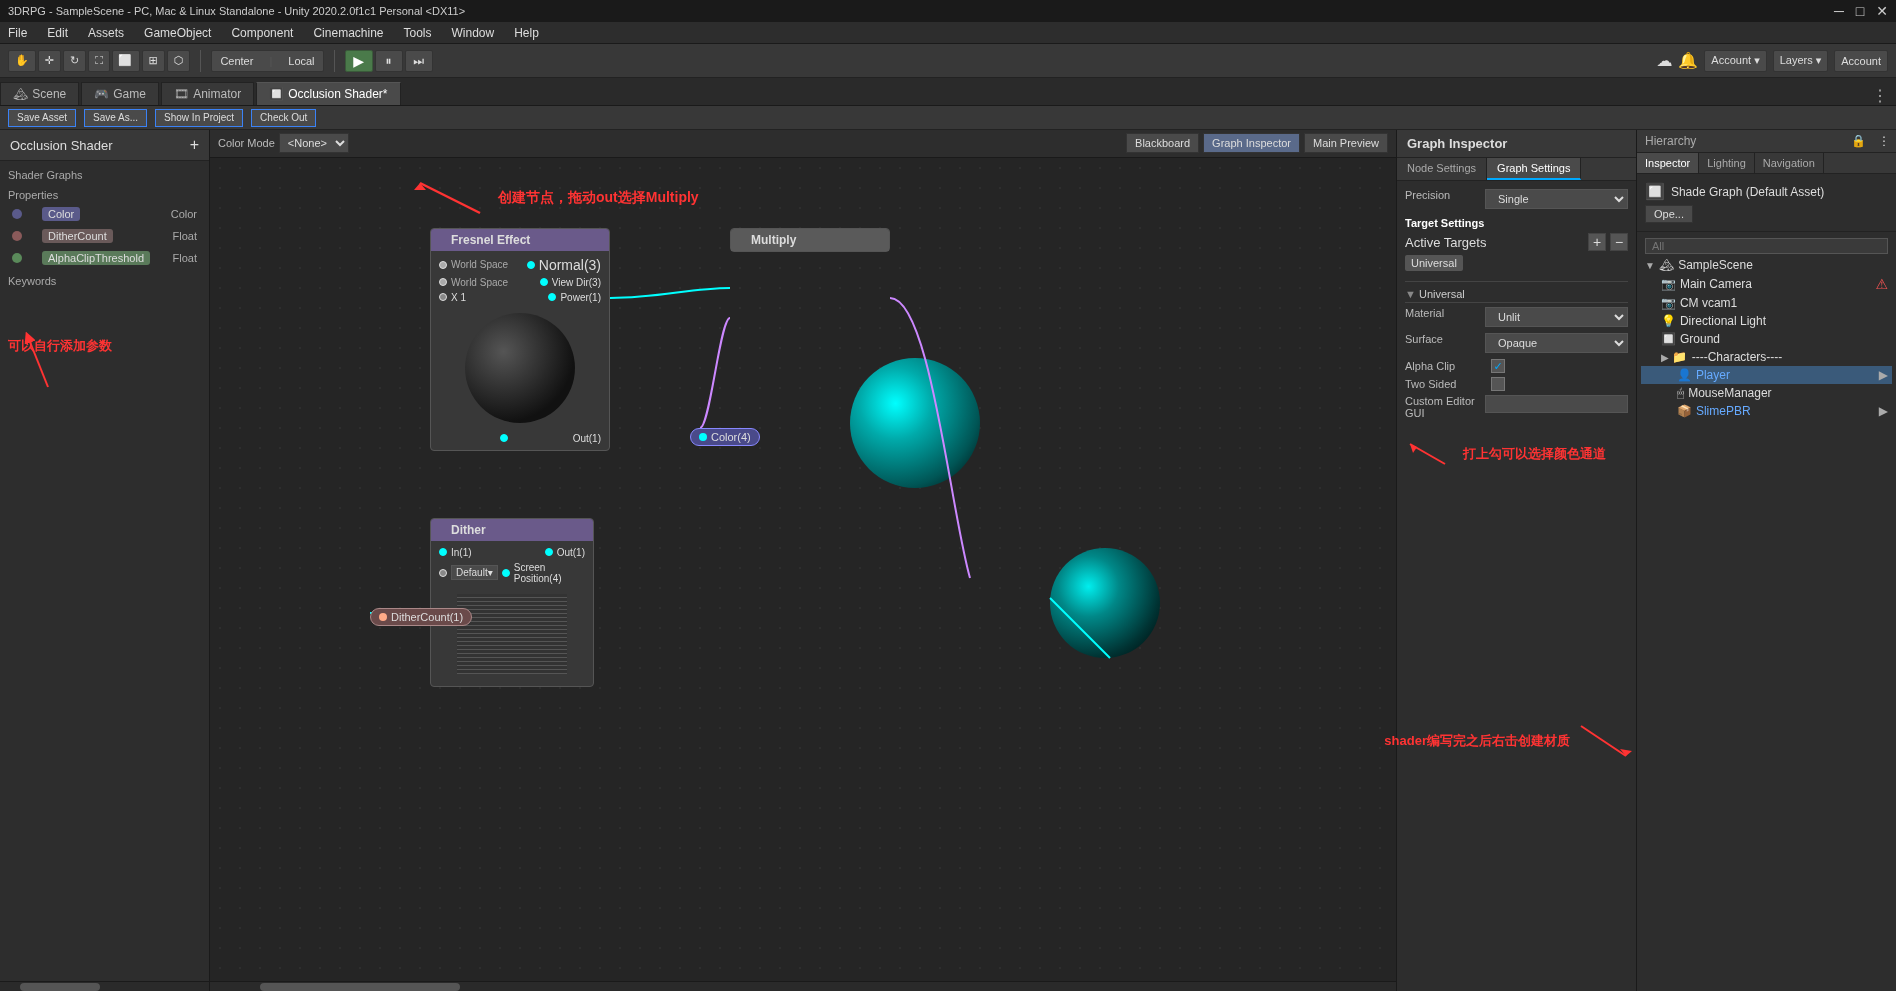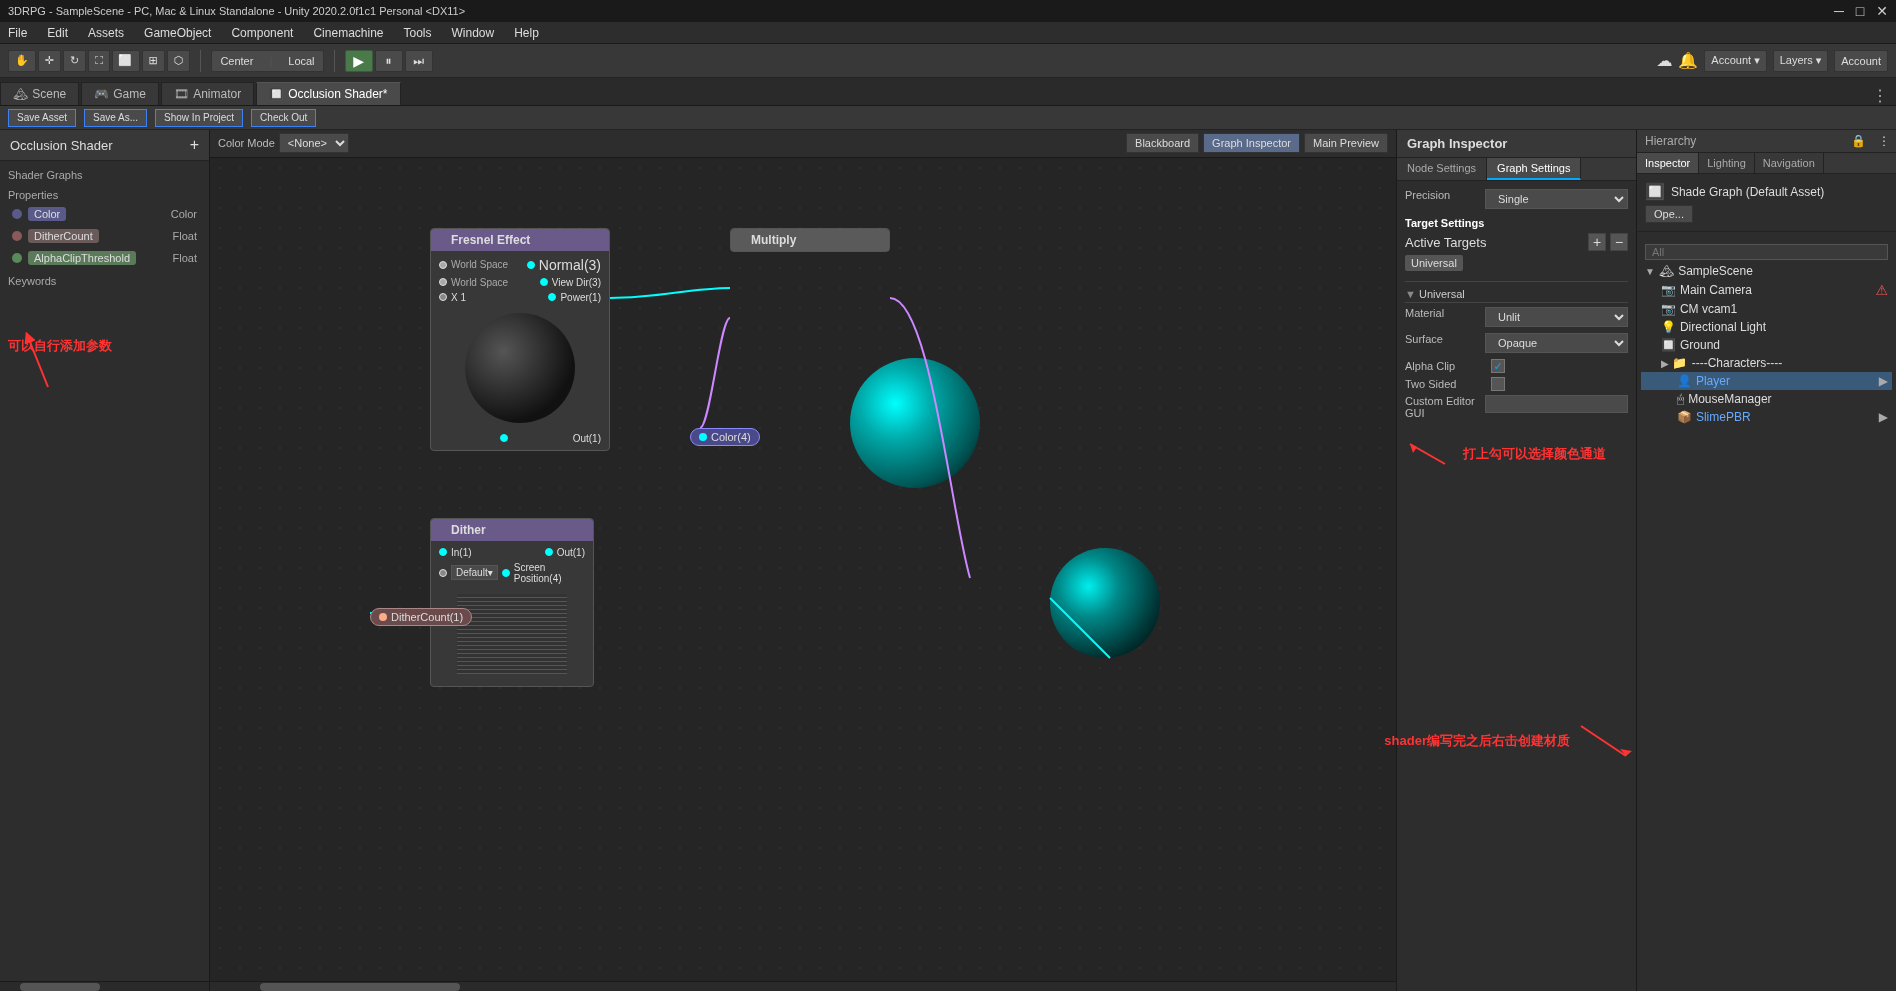--- a/index.html
+++ b/index.html
@@ -36,21 +36,21 @@
 
     
     #main { display: flex; height: calc(991px - 22px - 22px - 34px - 28px - 24px); }
 
     
     #shader-panel { width: 210px; background: #2d2d2d; border-right: 1px solid #1a1a1a; display: flex; flex-direction: column; }
     #shader-panel-title { padding: 6px 10px; background: #383838; border-bottom: 1px solid #222; display: flex; align-items: center; justify-content: space-between; font-size: 13px; }
     #shader-panel-body { padding: 8px; flex: 1; }
     .panel-section { margin-bottom: 8px; }
     .panel-section-title { color: #aaa; font-size: 11px; margin-bottom: 4px; }
-    .property-item { display: flex; align-items: center; gap: 6px; margin-bottom: 4px; padding: 2px 4px; }
+    .property-item { display: flex; align-items: center; gap: 20px; margin-bottom: 4px; padding: 2px 4px; }
     .property-dot { width: 10px; height: 10px; border-radius: 50%; }
     .property-tag { padding: 1px 6px; border-radius: 3px; font-size: 11px; cursor: pointer; }
     .prop-color { background: #5a5a8a; }
     .prop-dither { background: #6a5a5a; }
     .prop-alpha { background: #5a7a5a; }
     .property-type { color: #aaa; font-size: 11px; margin-left: auto; }
 
     
     #graph-canvas { flex: 1; background: #1e1e1e; position: relative; overflow: hidden; }
     #canvas-area { position: relative; width: 100%; height: calc(100% - 28px); background: #252525; overflow: hidden; }
@@ -88,21 +88,21 @@
     .targets-label { font-size: 13px; color: #ddd; }
     .targets-btns { display: flex; gap: 4px; }
     .targets-btn { background: #555; border: 1px solid #444; color: #ddd; width: 18px; height: 18px; display: flex; align-items: center; justify-content: center; cursor: pointer; font-size: 14px; }
     .checkbox-row { display: flex; align-items: center; gap: 6px; margin-bottom: 4px; }
     .checkbox-box { width: 14px; height: 14px; background: #555; border: 1px solid #777; display: flex; align-items: center; justify-content: center; cursor: pointer; }
     .checkbox-checked::after { content: '✓'; font-size: 11px; color: #0af; }
     .universal-tag { display: inline-block; padding: 2px 6px; background: #555; font-size: 11px; border-radius: 2px; margin-bottom: 4px; }
     #hierarchy-tabs { display: flex; background: #383838; border-bottom: 1px solid #222; }
     .hierarchy-tab { padding: 4px 8px; font-size: 11px; cursor: pointer; color: #aaa; border-right: 1px solid #222; }
     .hierarchy-tab.active { color: #fff; background: #4a4a4a; }
-    #hierarchy-body { flex: 1; overflow-y: auto; padding: 4px; margin-top: 6px; }
+    #hierarchy-body { flex: 1; overflow-y: auto; padding: 4px; }
     .hierarchy-item { padding: 2px 4px; font-size: 12px; display: flex; align-items: center; gap: 4px; cursor: pointer; }
     .hierarchy-item.selected { background: #3a5a7a; }
     .hierarchy-arrow { color: #aaa; font-size: 10px; }
 
     
     #shader-top { height: 28px; background: #2d2d2d; display: flex; align-items: center; padding: 0 8px; gap: 4px; border-bottom: 1px solid #1a1a1a; }
     .color-mode-label { font-size: 11px; color: #bbb; }
     .graph-mode-select { background: #4a4a4a; border: 1px solid #333; color: #ddd; padding: 1px 4px; font-size: 11px; height: 20px; }
     .shader-mode-btn { padding: 2px 8px; background: #4a4a4a; border: 1px solid #333; color: #ddd; font-size: 11px; cursor: pointer; height: 20px; }
     .shader-mode-btn.active { background: #5a6a8a; }
@@ -263,20 +263,27 @@
       </select>
       <span style="flex:1;"></span>
       <button class="shader-mode-btn">Blackboard</button>
       <button class="shader-mode-btn active">Graph Inspector</button>
       <button class="shader-mode-btn">Main Preview</button>
     </div>
 
     <div id="canvas-area">
       <div class="canvas-grid"></div>
 
+      <div style="position:absolute; top:20px; left:200px; color:#ff3333; font-size:14px; font-weight:bold; z-index:50; display:flex; align-items:center; gap:8px;">
+        <svg width="80" height="40">
+          <path d="M 70 35 L 10 5" stroke="#ff3333" stroke-width="2.5" fill="none"></path>
+          <polygon points="10,5 16,12 4,12" fill="#ff3333"></polygon>
+        </svg>
+        <span>创建节点，拖动out选择Multiply</span>
+      </div>
 
       <div class="graph-node" style="left:220px; top:70px; width:180px;">
         <div class="graph-node-title purple">Fresnel Effect</div>
         <div class="graph-node-body">
           <div class="graph-port-row">
             <div class="graph-port"></div>
             <span style="font-size:10px;color:#aaa;">World Space</span>
             <div class="graph-port out cyan"></div>
             <span style="font-size:14px;">Normal(3)</span>
           </div>

